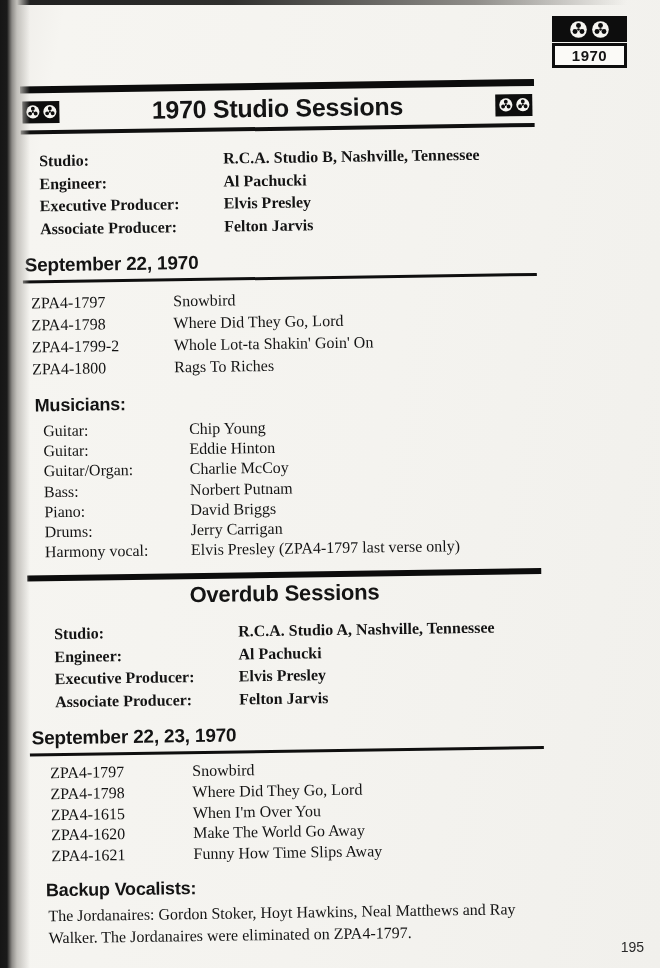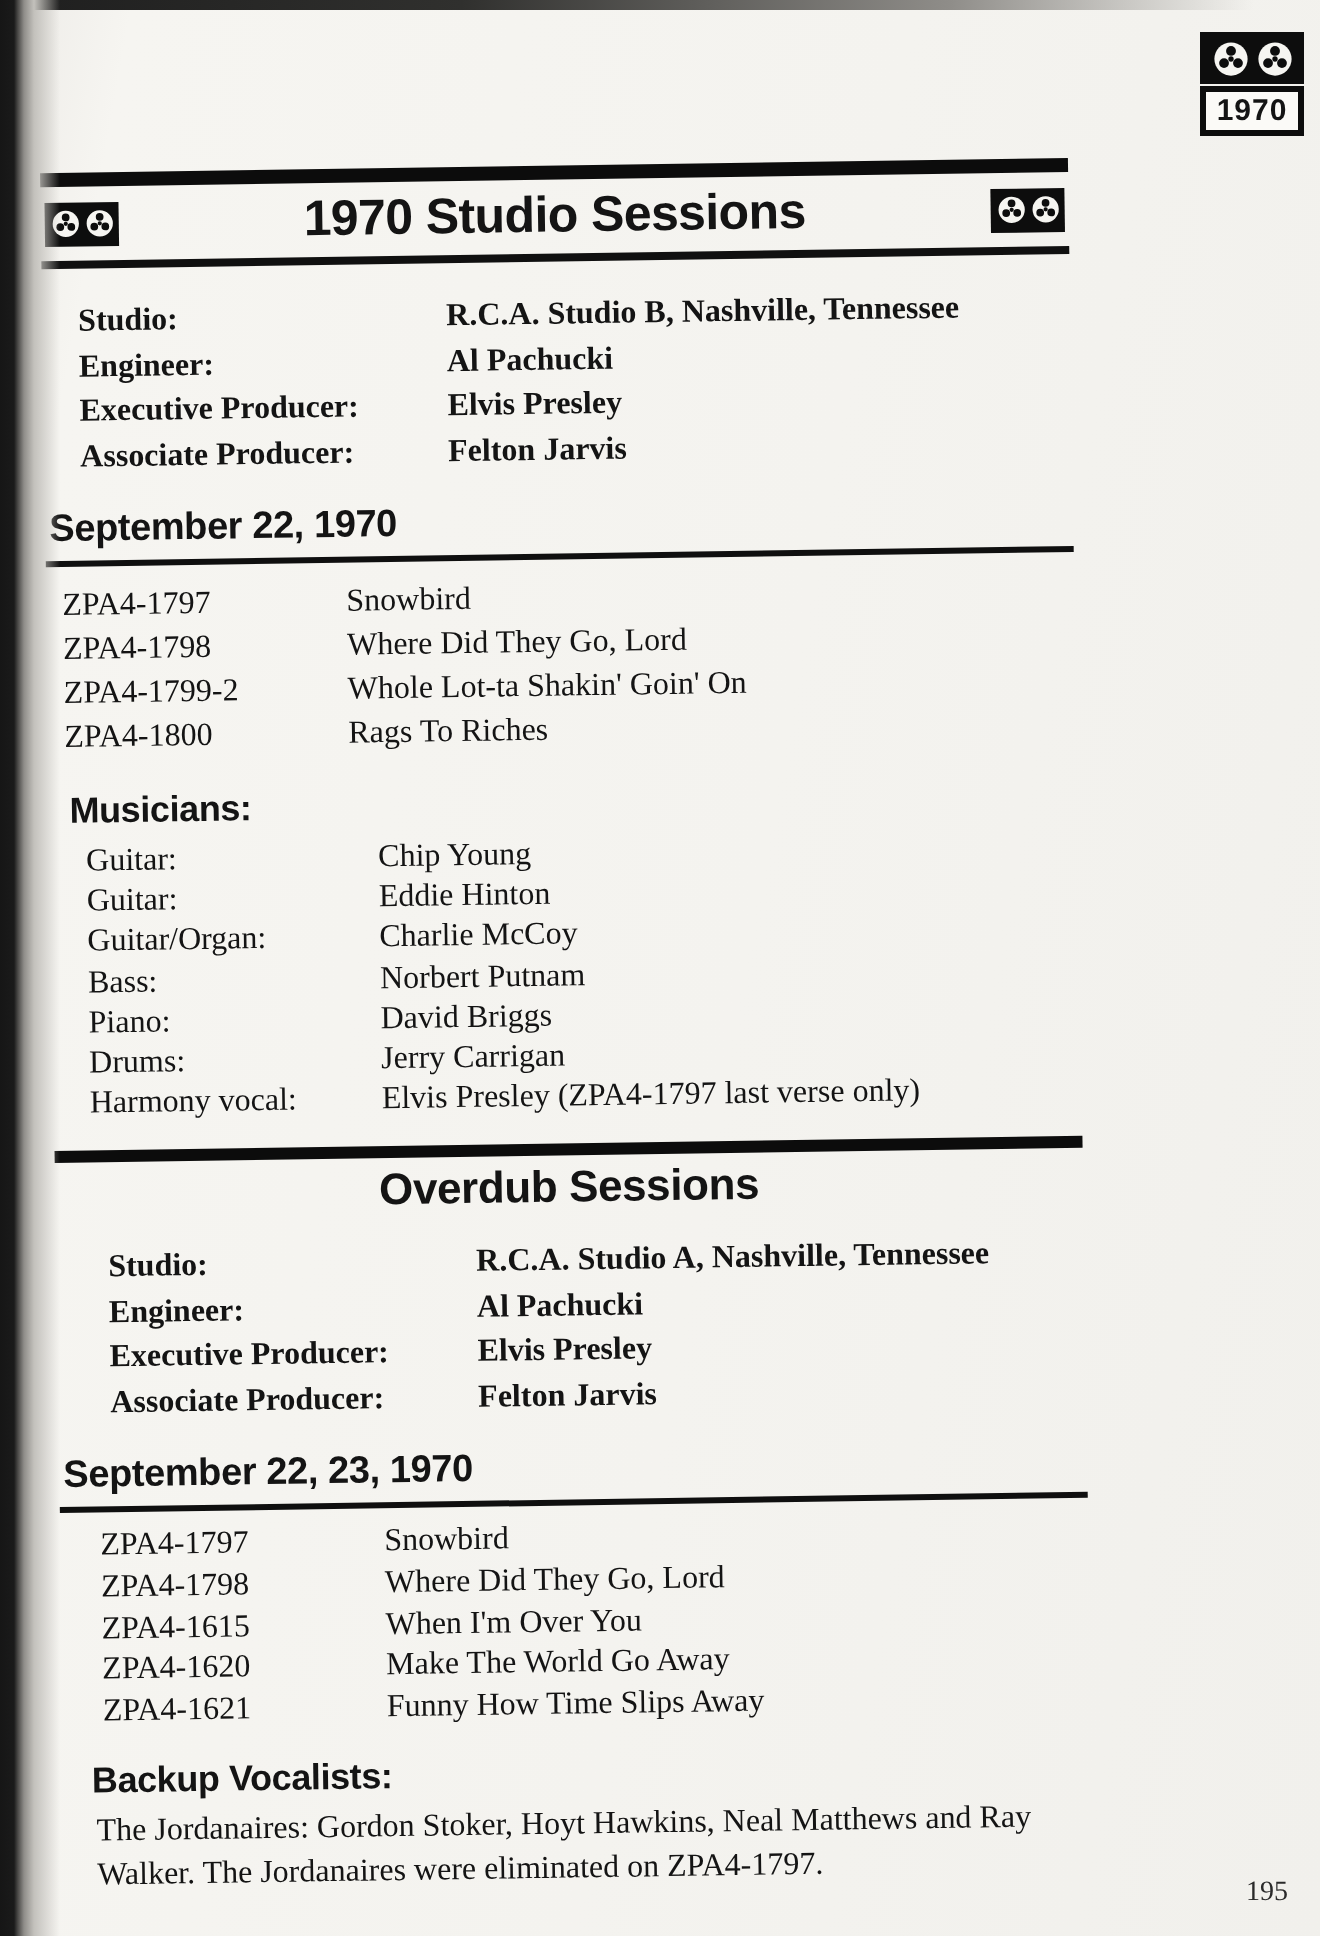--- a/index.html
+++ b/index.html
@@ -12,21 +12,21 @@
     position:absolute; left:0; top:0; bottom:0; width:30px; z-index:5;
     background:linear-gradient(90deg,#161616 0px,#1a1a1a 7px,#4c4b49 9px,#8f8d89 12px,#c3c1bc 17px,rgba(236,234,229,0) 30px);
   }
   .edge-top {
     position:absolute; top:0; left:0; width:100%; height:5px; z-index:4;
     background:linear-gradient(90deg,#1e1e1e 0%,#30302e 35%,#8f8d89 72%,rgba(240,238,233,0) 95%);
   }
   .defs-svg { position:absolute; width:0; height:0; }
 
   
-  .year-badge { position:absolute; top:16px; right:8px; width:52px; z-index:6; }
+  .year-badge { position:absolute; top:16px; right:33px; width:75px; z-index:6; }
   .badge-reels { background:#0d0d0d; height:26px; display:flex; align-items:center; justify-content:center; gap:3px; }
   .badge-reels svg { width:19px; height:19px; }
   .badge-year {
     margin-top:1px; background:#fbfaf7; border:3px solid #0d0d0d; text-align:center;
     font-family:"Liberation Sans", sans-serif; font-weight:700; font-size:15px; padding:1px 0; letter-spacing:.5px;
   }
 
   .content { position:absolute; left:20px; top:86px; width:514px; transform:rotate(-0.85deg); transform-origin:40px 0; }
 
   .rule { width:100%; }
@@ -60,21 +60,21 @@
   .sub-heading.backup { margin-top:14px; margin-left:14px; }
 
   .musician-list { margin:5px 0 0 18px; }
   .musician-row { display:flex; line-height:20.2px; font-size:16px; }
   .musician-role { width:146px; flex:0 0 auto; }
 
   .overdub-title { margin-top:3px; text-align:center; font-family:"Liberation Sans", sans-serif; font-weight:700; font-size:22px; letter-spacing:-0.2px; }
 
   .backup-text { margin:4px 0 0 16px; width:495px; font-size:16px; line-height:21.5px; }
 
-  .page-number { position:absolute; right:16px; bottom:13px; font-family:Liberation Serif, serif; font-size:14px; color:#2a2a2a; z-index:6; }
+  .page-number { position:absolute; right:16px; bottom:13px; font-family:Liberation Sans, sans-serif; font-size:14px; color:#2a2a2a; z-index:6; }
 </style>
 </head>
 <body>
 
 <div class="page">
 
   <svg class="defs-svg" aria-hidden="true">
     <defs>
       <g id="reel-glyph">
         <circle cx="12" cy="12" r="10.5" fill="#f6f5f1"></circle>

